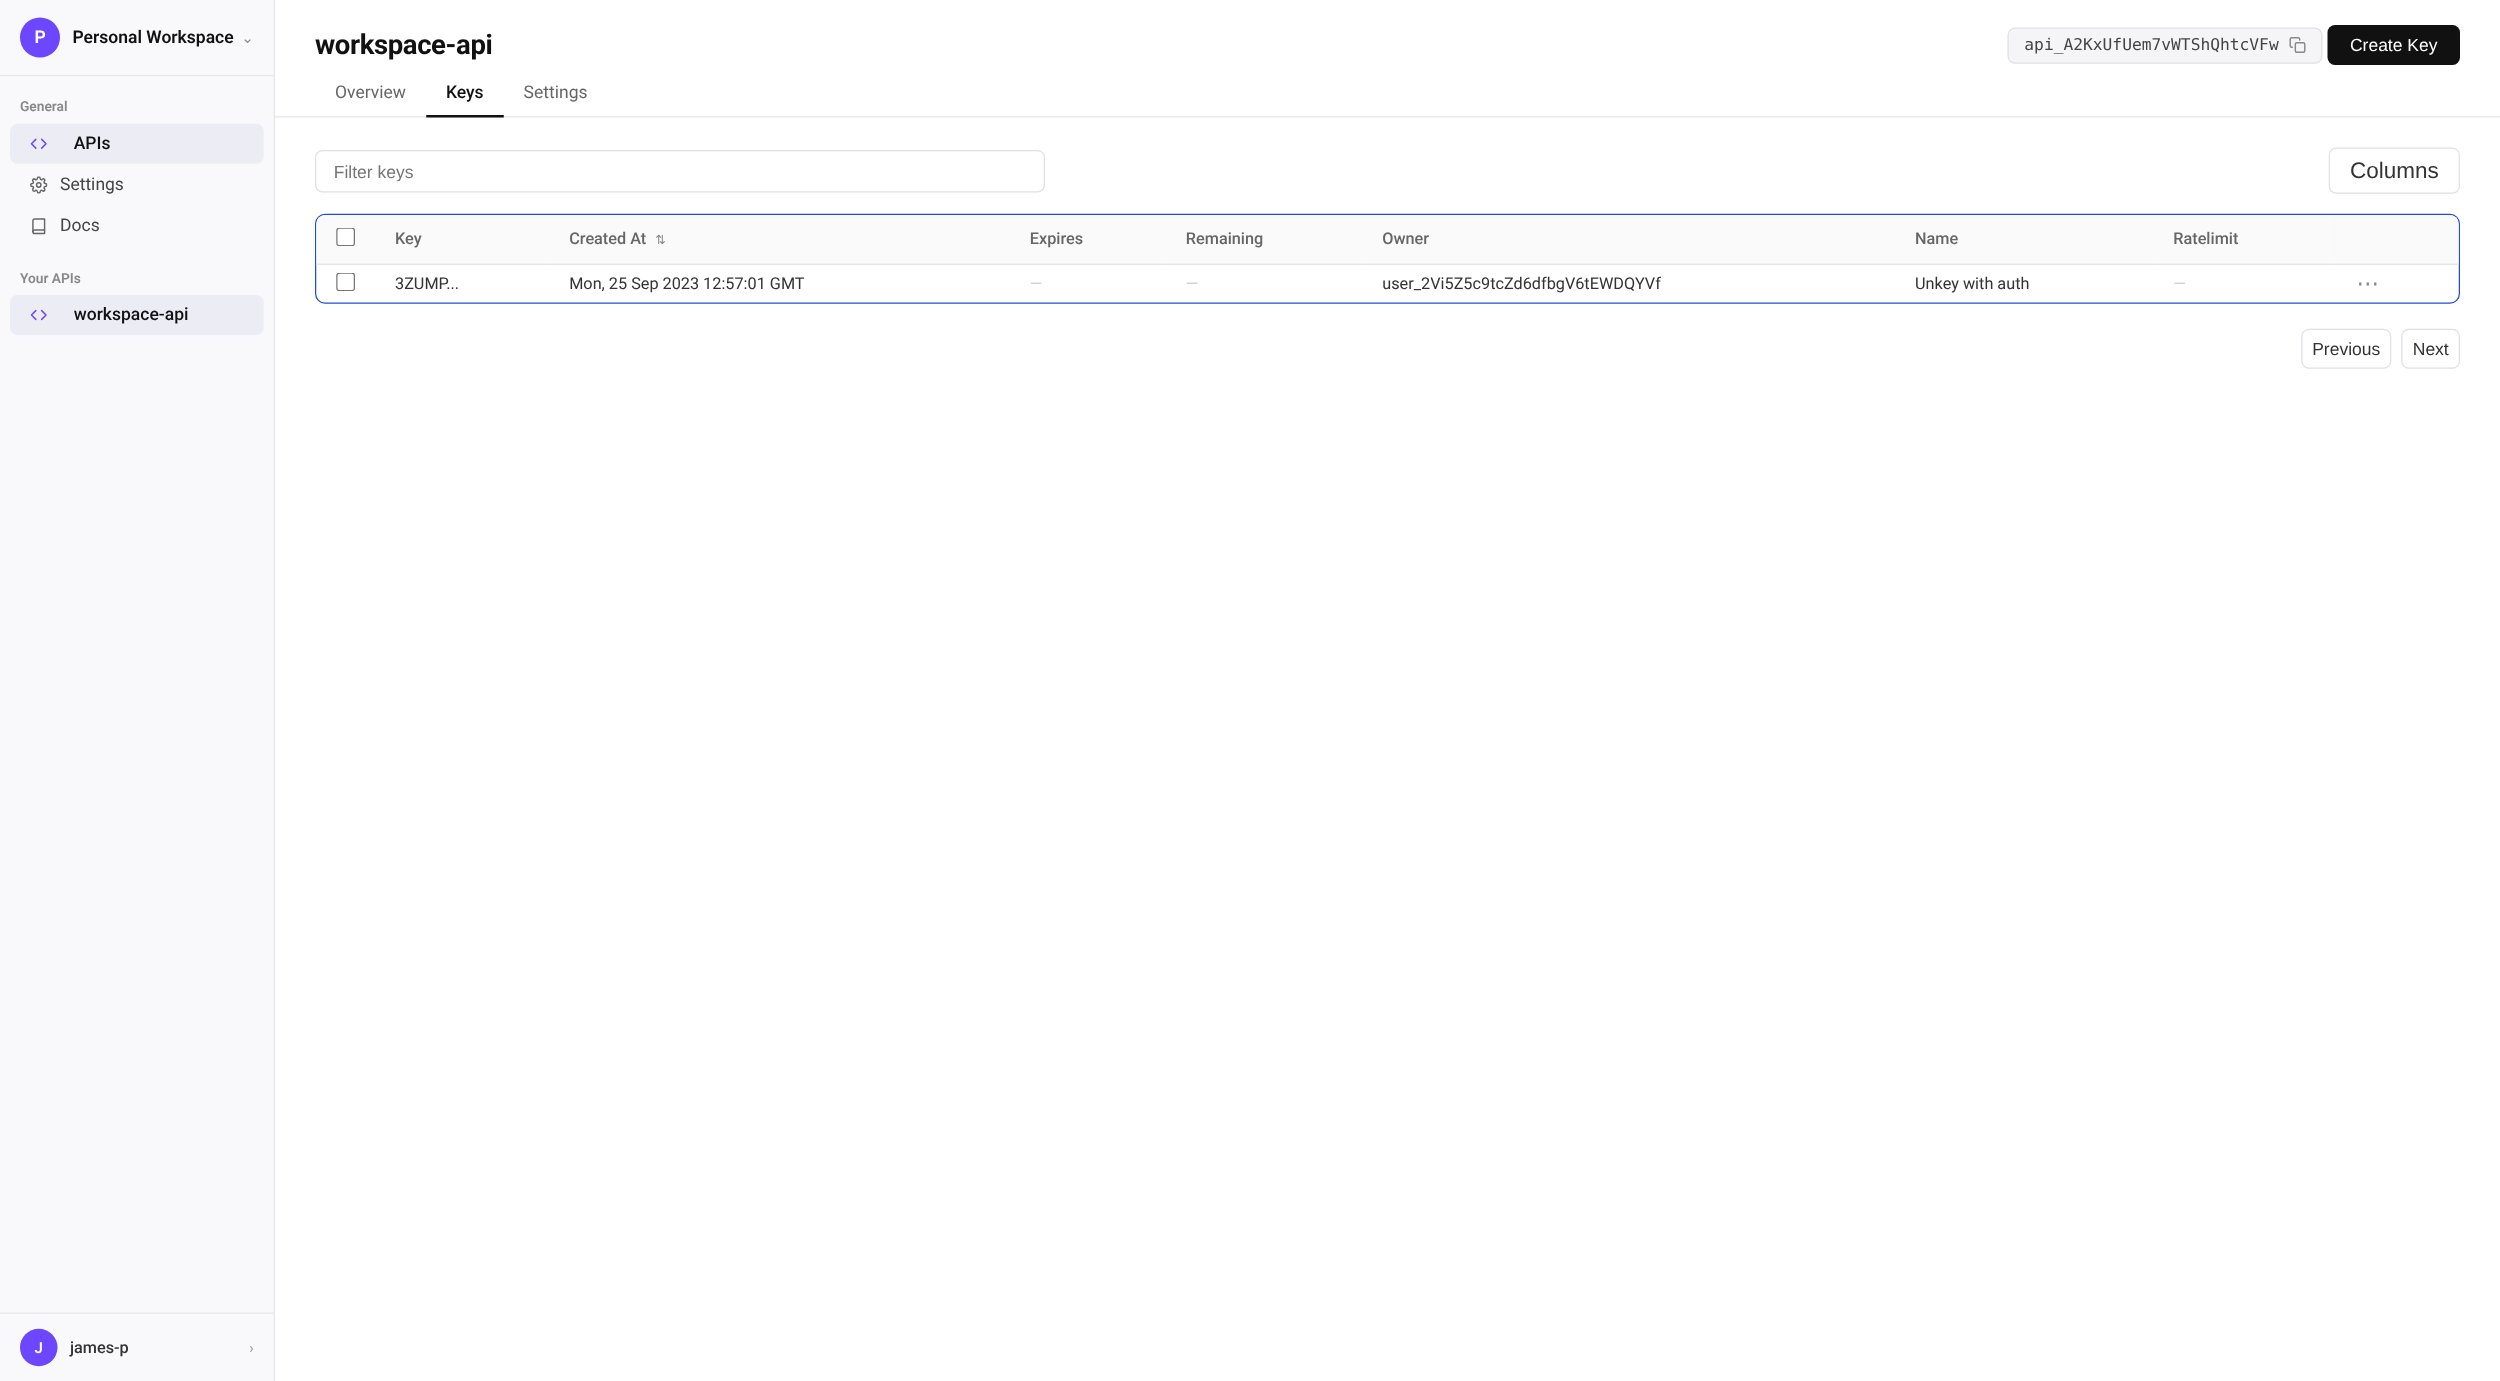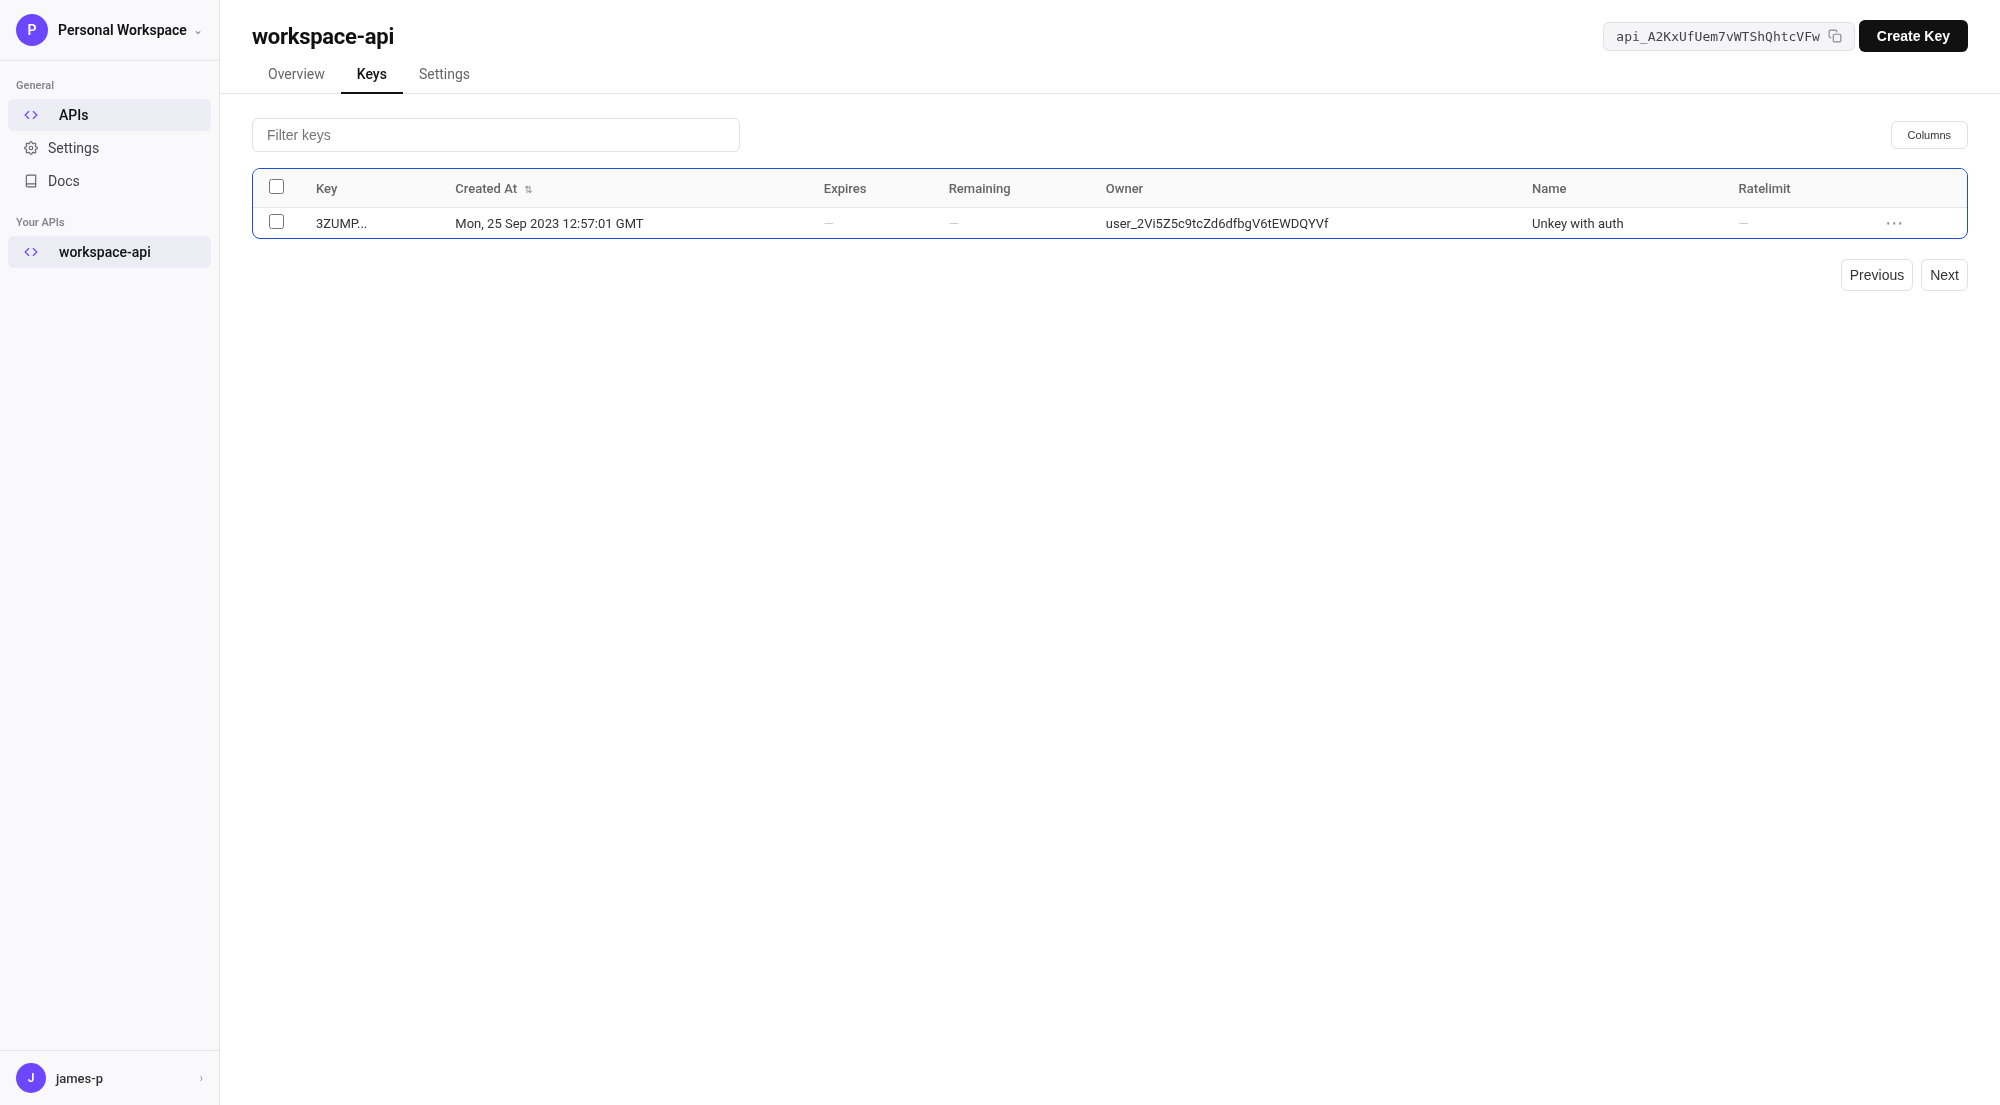--- a/index.html
+++ b/index.html
@@ -205,21 +205,21 @@
       padding: 0;
     }
 
     .create-key-btn {
       background: #111;
       color: #fff;
       border: none;
       border-radius: 6px;
       padding: 8px 18px;
       font-size: 14px;
-      font-weight: 700;
+      font-weight: 400;
       cursor: pointer;
       transition: background 0.1s;
     }
 
     .subtitle {
       font-size: 13px;
       color: #888;
       margin-bottom: 14px;
       margin-top: 2px;
     }
@@ -254,36 +254,36 @@
     }
 
     .filter-row {
       display: flex;
       align-items: center;
       justify-content: space-between;
       margin-bottom: 16px;
     }
 
     .filter-input {
-      width: 488px;
+      width: 584px;
       padding: 8px 14px;
       border: 1px solid #e0e0e5;
       border-radius: 6px;
       font-size: 14px;
       color: #444;
       outline: none;
       background: #fff;
     }
 
     .columns-btn {
       background: #fff;
       border: 1px solid #e0e0e5;
       border-radius: 6px;
       padding: 7px 16px;
-      font-size: 11px;
+      font-size: 18px;
       cursor: pointer;
       color: #333;
       font-weight: 500;
     }
 
     
     .table-container {
       border: 1px solid #1d4ed8;
       border-radius: 8px;
       overflow: hidden;

